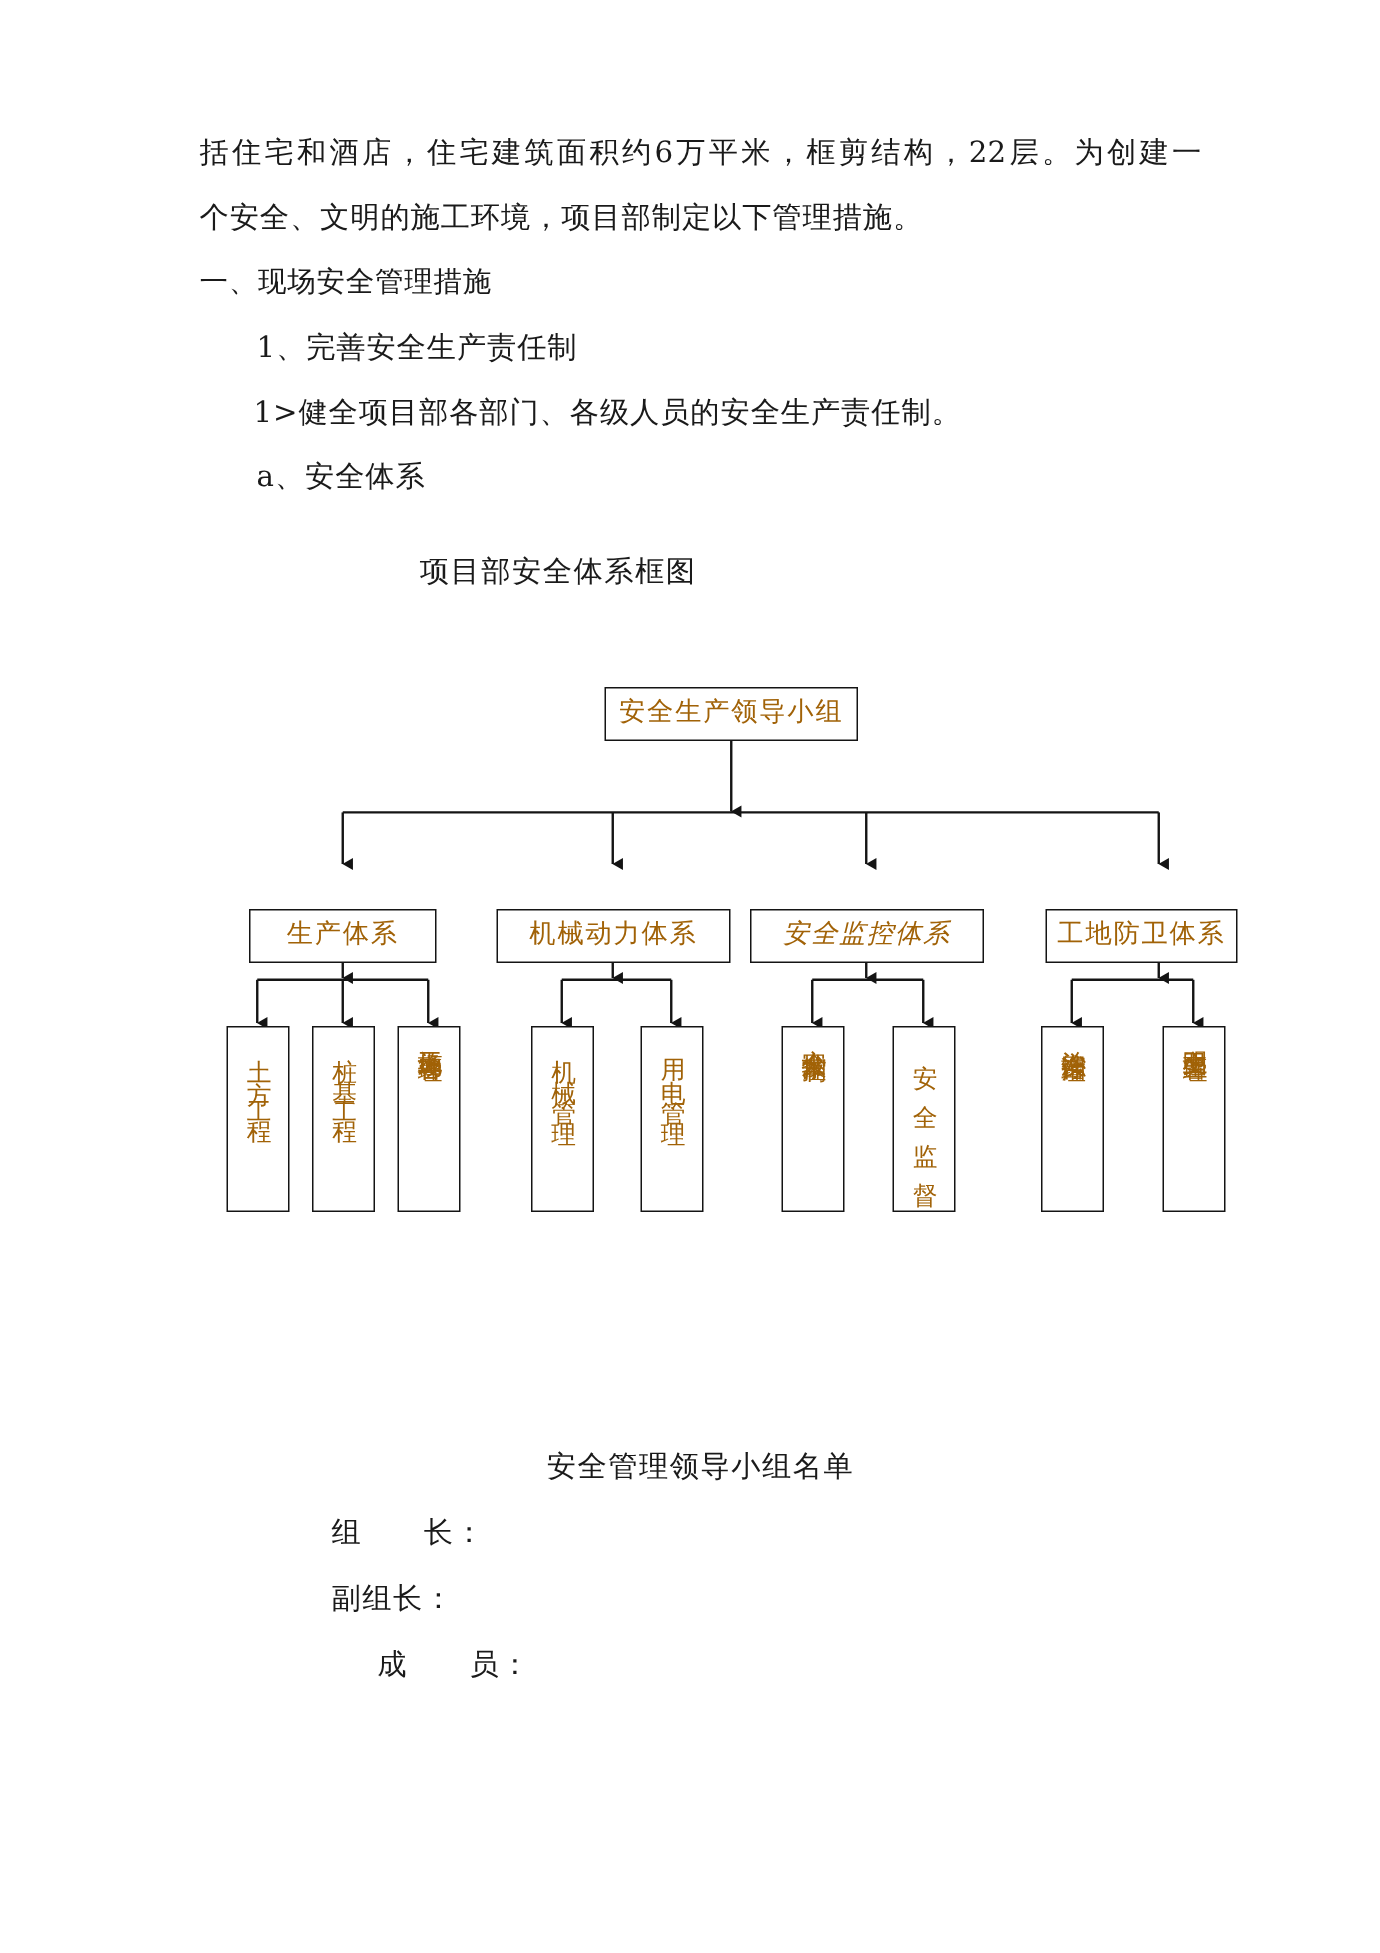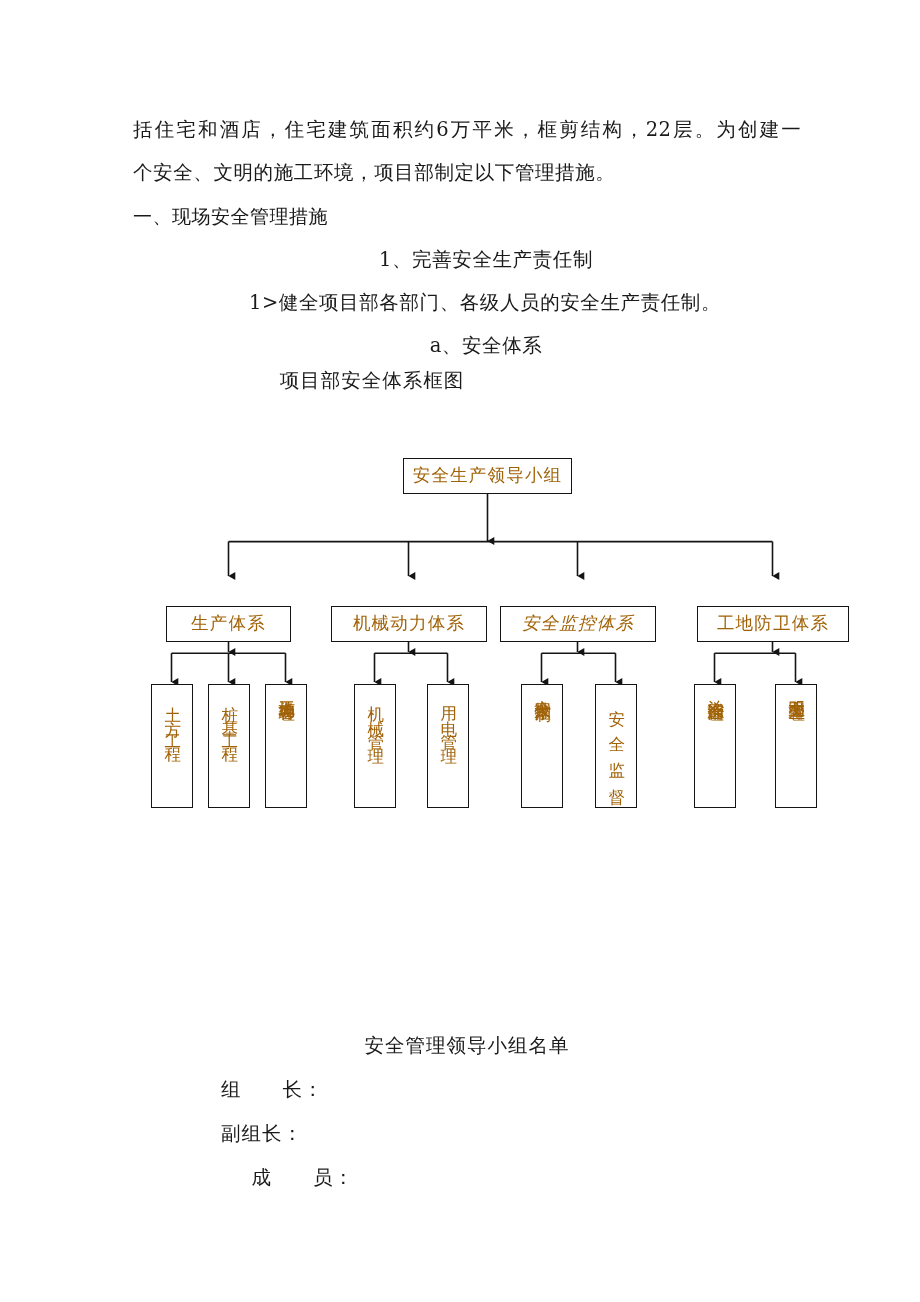--- a/index.html
+++ b/index.html
@@ -18,29 +18,28 @@
 
   .page {
     position: absolute;
     inset: 0;
   }
 
   
   .doc-text {
     position: absolute;
     left: 133px;
-    top: 108px;
+    top: 80px;
     width: 668px;
   }
   .para {
     font-size: 19.5px;
     line-height: 43px;
     letter-spacing: 0.6px;
     white-space: pre-wrap;
-    text-align: center;
   }
   .para.justified {
     text-align: justify;
     text-align-last: justify;
     letter-spacing: 0.2px;
   }
   .para.last-line {
     text-align-last: left;
   }
   .heading {
@@ -113,21 +112,21 @@
     line-height: 1;
   }
   .leaf-text.spaced { letter-spacing: 26px; padding-top: 10px; }
   .leaf-text.spaced2 { letter-spacing: 14px; padding-top: 6px; }
   .leaf-text.tight { letter-spacing: 1px; }
 
   
   .roster {
     position: absolute;
     left: 133px;
-    top: 1024px;
+    top: 956px;
     width: 668px;
   }
   .roster-title {
     text-align: center;
     font-size: 19.5px;
     line-height: 44px;
     letter-spacing: 1px;
   }
   .roster-row {
     font-size: 19.5px;
@@ -203,21 +202,21 @@
       <line x1="714.5" y1="653.2" x2="714.5" y2="682" marker-end="url(#ah)"></line>
       <line x1="795.5" y1="653.2" x2="795.5" y2="682" marker-end="url(#ah)"></line>
     </g>
   </svg>
 
   <div class="node root">安全生产领导小组</div>
 
   <div class="node lvl2" style="left:166px; width:125px;">生产体系</div>
   <div class="node lvl2" style="left:331px; width:156px;">机械动力体系</div>
   <div class="node lvl2" style="left:500px; width:156px;font-style:italic;">安全监控体系</div>
-  <div class="node lvl2" style="left:697px; width:152px;">工地防卫体系</div>
+  <div class="node lvl2" style="left:697px; width:128px;">工地防卫体系</div>
 
   <div class="node leaf" style="left:151px;">
     <span class="leaf-text spaced2">土方工程</span>
   </div>
   <div class="node leaf" style="left:208px;">
     <span class="leaf-text spaced2">桩基工程</span>
   </div>
   <div class="node leaf" style="left:265px;">
     <span class="leaf-text tight">施工场容管理</span>
   </div>

